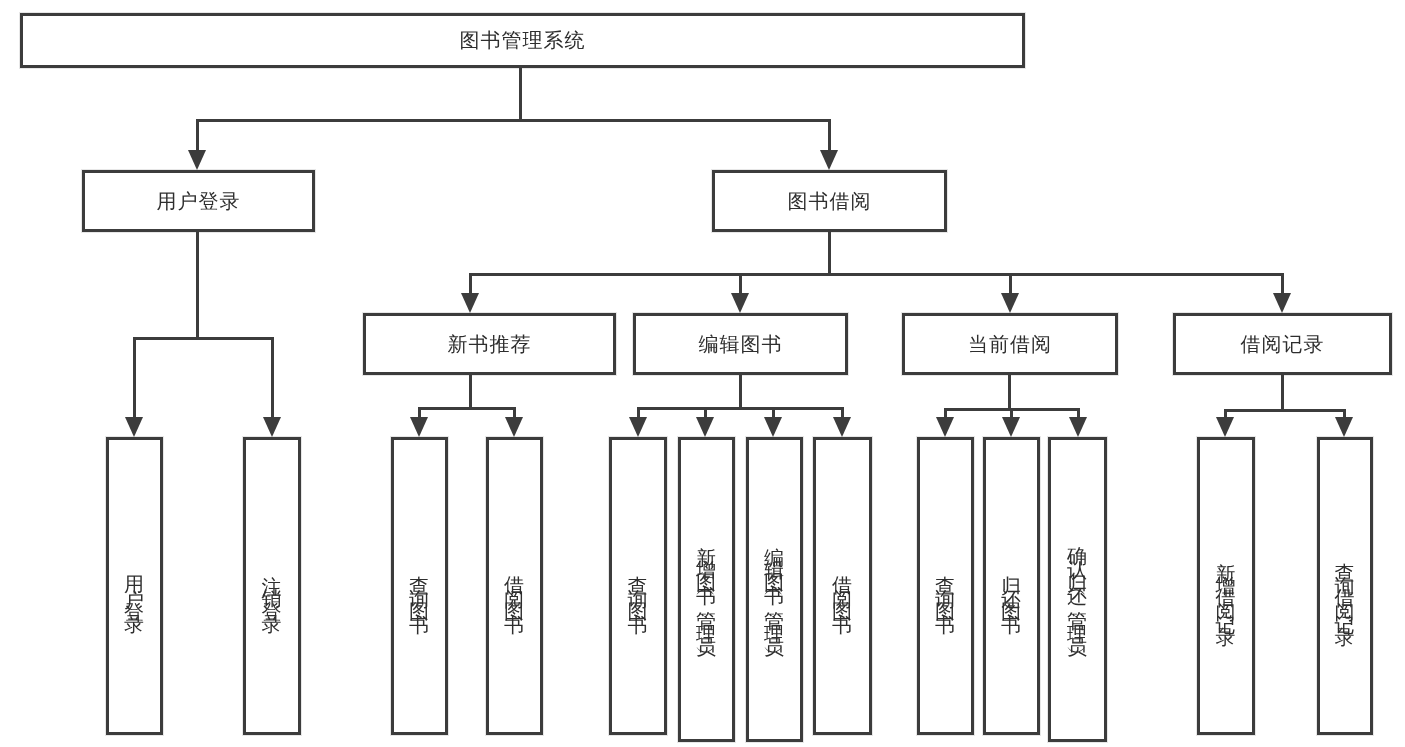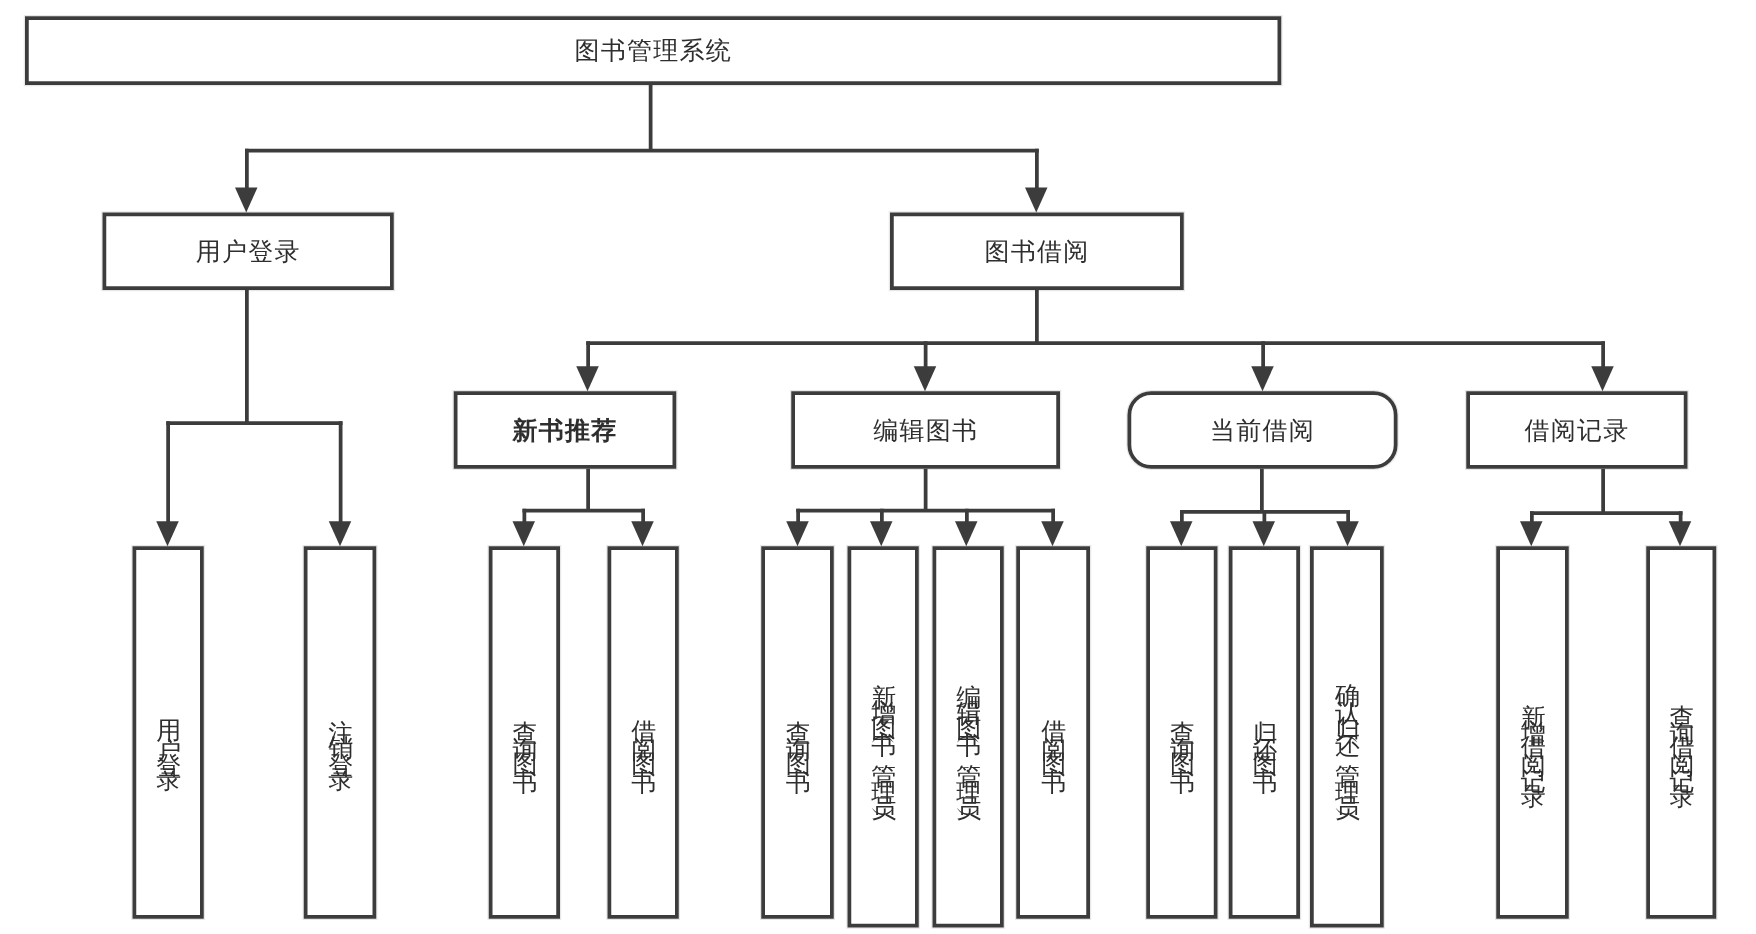--- a/index.html
+++ b/index.html
@@ -60,33 +60,33 @@
   </div>
 
   <div class="node" style="left:82px;top:170px;width:233px;height:62px;">
     <span>用户登录</span>
   </div>
 
   <div class="node" style="left:712px;top:170px;width:235px;height:62px;">
     <span>图书借阅</span>
   </div>
 
-  <div class="node" style="left:363px;top:313px;width:178px;height:62px;font-weight:bold;">
+  <div class="node" style="left:363px;top:313px;width:253px;height:62px;">
     <span>新书推荐</span>
   </div>
 
   <div class="node" style="left:633px;top:313px;width:215px;height:62px;">
     <span>编辑图书</span>
   </div>
 
-  <div class="node" style="left:902px;top:313px;width:216px;height:62px;border-radius:19px;">
+  <div class="node" style="left:902px;top:313px;width:216px;height:62px;">
     <span>当前借阅</span>
   </div>
 
-  <div class="node" style="left:1173px;top:313px;width:177px;height:62px;">
+  <div class="node" style="left:1173px;top:313px;width:219px;height:62px;">
     <span>借阅记录</span>
   </div>
 
   <div class="node vnode" style="left:106px;top:437px;width:57px;height:298px;">
     <span class="vtext">用户登录</span>
   </div>
   <div class="node vnode" style="left:243px;top:437px;width:58px;height:298px;">
     <span class="vtext">注销登录</span>
   </div>
 

